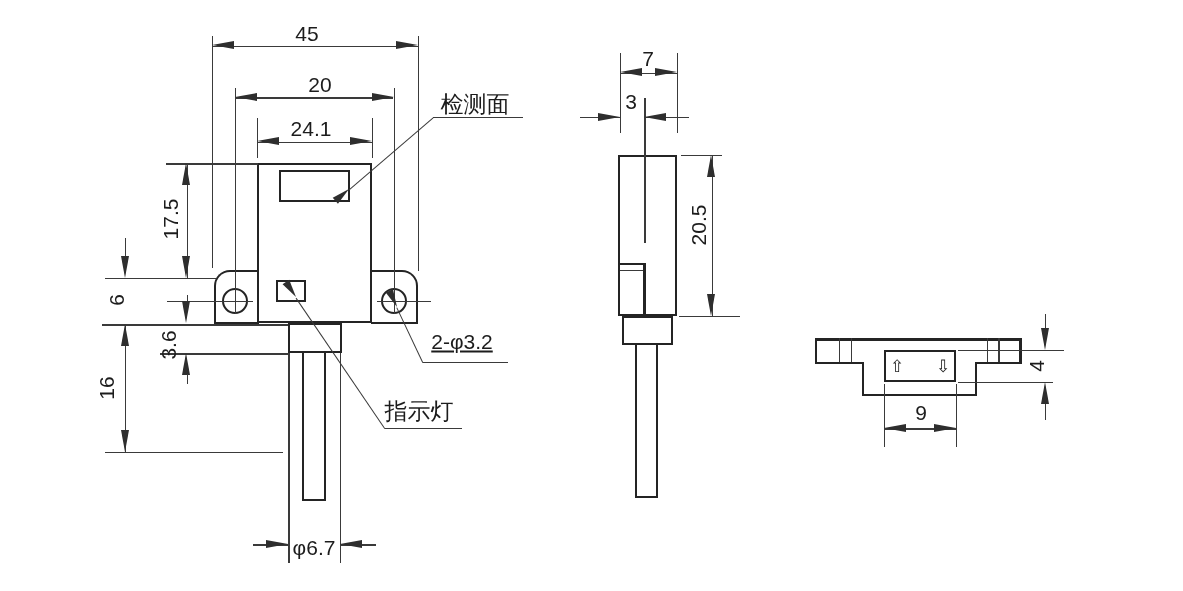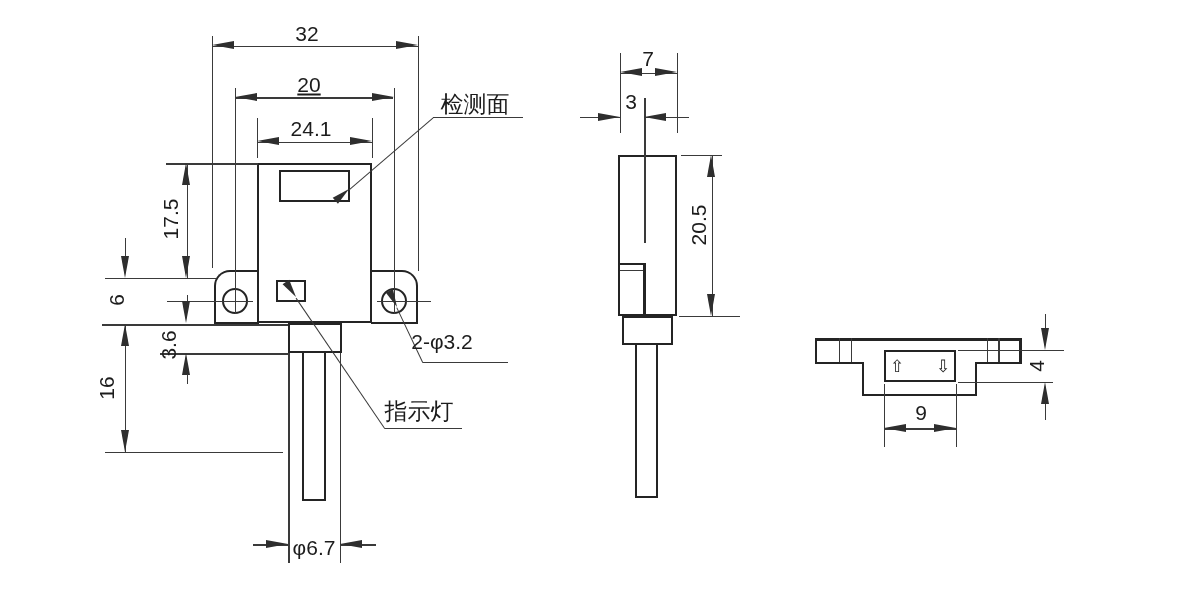--- a/index.html
+++ b/index.html
@@ -54,26 +54,26 @@
 
     <div class="box" style="left:288px;top:323px;width:54px;height:29.5px;"></div>
 
     <div class="box" style="left:302px;top:352.5px;width:23.5px;height:148px;border-top:none;border-width:2px;"></div>
 
     <div class="vl" style="left:212px;top:36px;height:232px;"></div>
     <div class="vl" style="left:417.5px;top:36px;height:235px;"></div>
     <div class="hl" style="left:212px;top:45.7px;width:206px;"></div>
     <div class="arr aL" style="left:212px;top:41.2px;"></div>
     <div class="arr aR" style="left:396px;top:41.2px;"></div>
-    <span class="dtxt ctr" style="left:307px;top:33px;">32</span>
+    <span class="dtxt ctr" style="left:307px;top:33px;">45</span>
 
     <div class="hl" style="left:235px;top:97.3px;width:158px;"></div>
     <div class="arr aL" style="left:235px;top:92.8px;"></div>
     <div class="arr aR" style="left:371.5px;top:92.8px;"></div>
-    <span class="dtxt ctr" style="left:309px;top:84px;text-decoration:underline;">20</span>
+    <span class="dtxt ctr" style="left:320px;top:84px;">20</span>
 
     <div class="vl" style="left:257px;top:118px;height:40px;"></div>
     <div class="vl" style="left:371.5px;top:118px;height:40px;"></div>
     <div class="hl" style="left:257px;top:141.7px;width:115px;"></div>
     <div class="arr aL" style="left:257px;top:137.2px;"></div>
     <div class="arr aR" style="left:350px;top:137.2px;"></div>
     <span class="dtxt ctr" style="left:311px;top:128px;">24.1</span>
 
     <div class="hl" style="left:166px;top:163.3px;width:92px;"></div>
     <div class="hl" style="left:105px;top:277.7px;width:111px;"></div>
@@ -110,21 +110,21 @@
     <span class="dtxt ctr" style="left:314px;top:547px;">φ6.7</span>
 
     <div class="diag" style="left:433px;top:117px;width:110.6px;transform:rotate(139.4deg);"></div>
     <div class="hl" style="left:433px;top:117px;width:90px;"></div>
     <div class="arr aT" style="left:349px;top:185px;transform:rotate(139.4deg);"></div>
     <span class="dtxt ctr cjk" style="left:475px;top:104px;">检测面</span>
 
     <div class="diag" style="left:423px;top:362px;width:60.8px;transform:rotate(-115.3deg);"></div>
     <div class="hl" style="left:423px;top:362px;width:85px;"></div>
     <div class="arr aT" style="left:397px;top:303px;transform:rotate(-115.3deg);"></div>
-    <span class="dtxt ctr" style="left:442px;top:341px;">2-φ3.2</span>
+    <span class="dtxt ctr" style="left:462px;top:341px;text-decoration:underline;">2-φ3.2</span>
 
     <div class="diag" style="left:385px;top:428px;width:158.4px;transform:rotate(-124.2deg);"></div>
     <div class="hl" style="left:385px;top:428px;width:77px;"></div>
     <div class="arr aT" style="left:296px;top:293px;transform:rotate(-124.2deg);"></div>
     <span class="dtxt ctr cjk" style="left:419px;top:411px;">指示灯</span>
   </div>
 
   <div>
     <div class="box" style="left:618.3px;top:155px;width:58.4px;height:161px;"></div>
 

